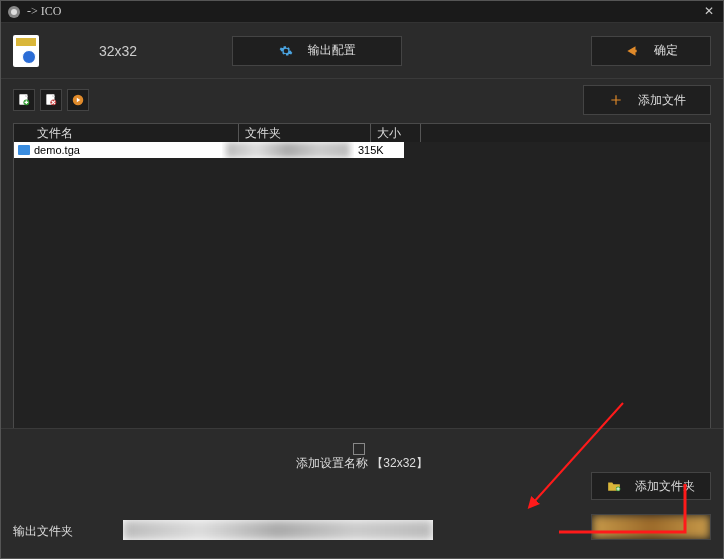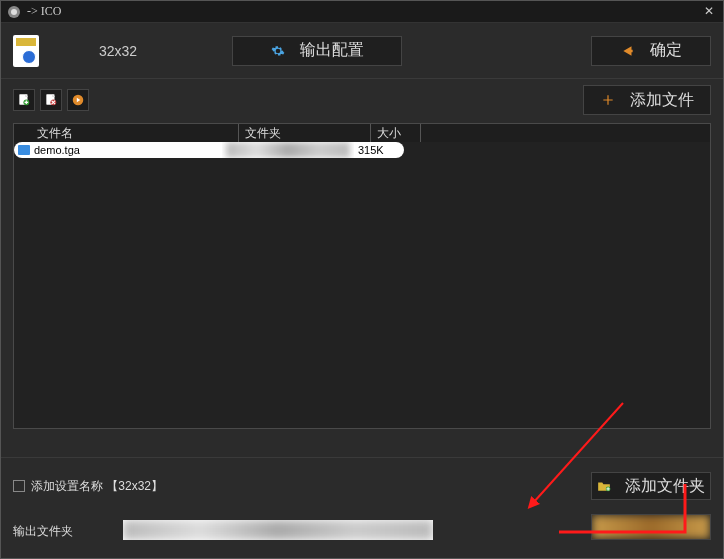--- a/index.html
+++ b/index.html
@@ -72,21 +72,21 @@
 
   .btn {
     background: #1f1f1f;
     border: 1px solid #444;
     color: #ddd;
     height: 30px;
     display: flex;
     align-items: center;
     padding: 0 14px;
     cursor: pointer;
-    font-size: 16px;
+    font-size: 12px;
     white-space: nowrap;
   }
   .btn .ico { width: 16px; height: 16px; margin-right: 14px; display: inline-flex; align-items: center; justify-content: center; }
 
   .top-panel .config-btn {
     margin-left: auto;
     margin-right: auto;
     width: 170px;
     justify-content: center;
   }
@@ -139,21 +139,20 @@
   .col.name { width: 208px; margin-left: 17px; }
   .col.folder { width: 132px; }
   .col.size { width: 50px; }
 
   .filelist .row {
     display: flex;
     height: 16px;
     background: #fff;
     color: #000;
     width: 390px;
-    border-radius: 8px;
   }
   .filelist .row .cell {
     padding: 0 4px;
     font-size: 11px;
     display: flex; align-items: center;
     overflow: hidden;
   }
   .cell.name { width: 208px; }
   .cell.folder { width: 132px; }
   .cell.size { width: 50px; }
@@ -174,20 +173,21 @@
     position: absolute;
     left: 0; right: 0; bottom: 0;
     padding: 14px 12px 18px 12px;
     border-top: 1px solid #3a3a3a;
     background: #2b2b2b;
   }
   .bottom .row {
     display: flex;
     align-items: center;
     margin-bottom: 14px;
+    flex-direction: column;
   }
   .checkbox {
     width: 12px; height: 12px;
     border: 1px solid #888;
     margin-right: 6px;
     background: #2b2b2b;
   }
   .bottom .addfolder-btn {
     margin-left: auto;
     width: 120px;

